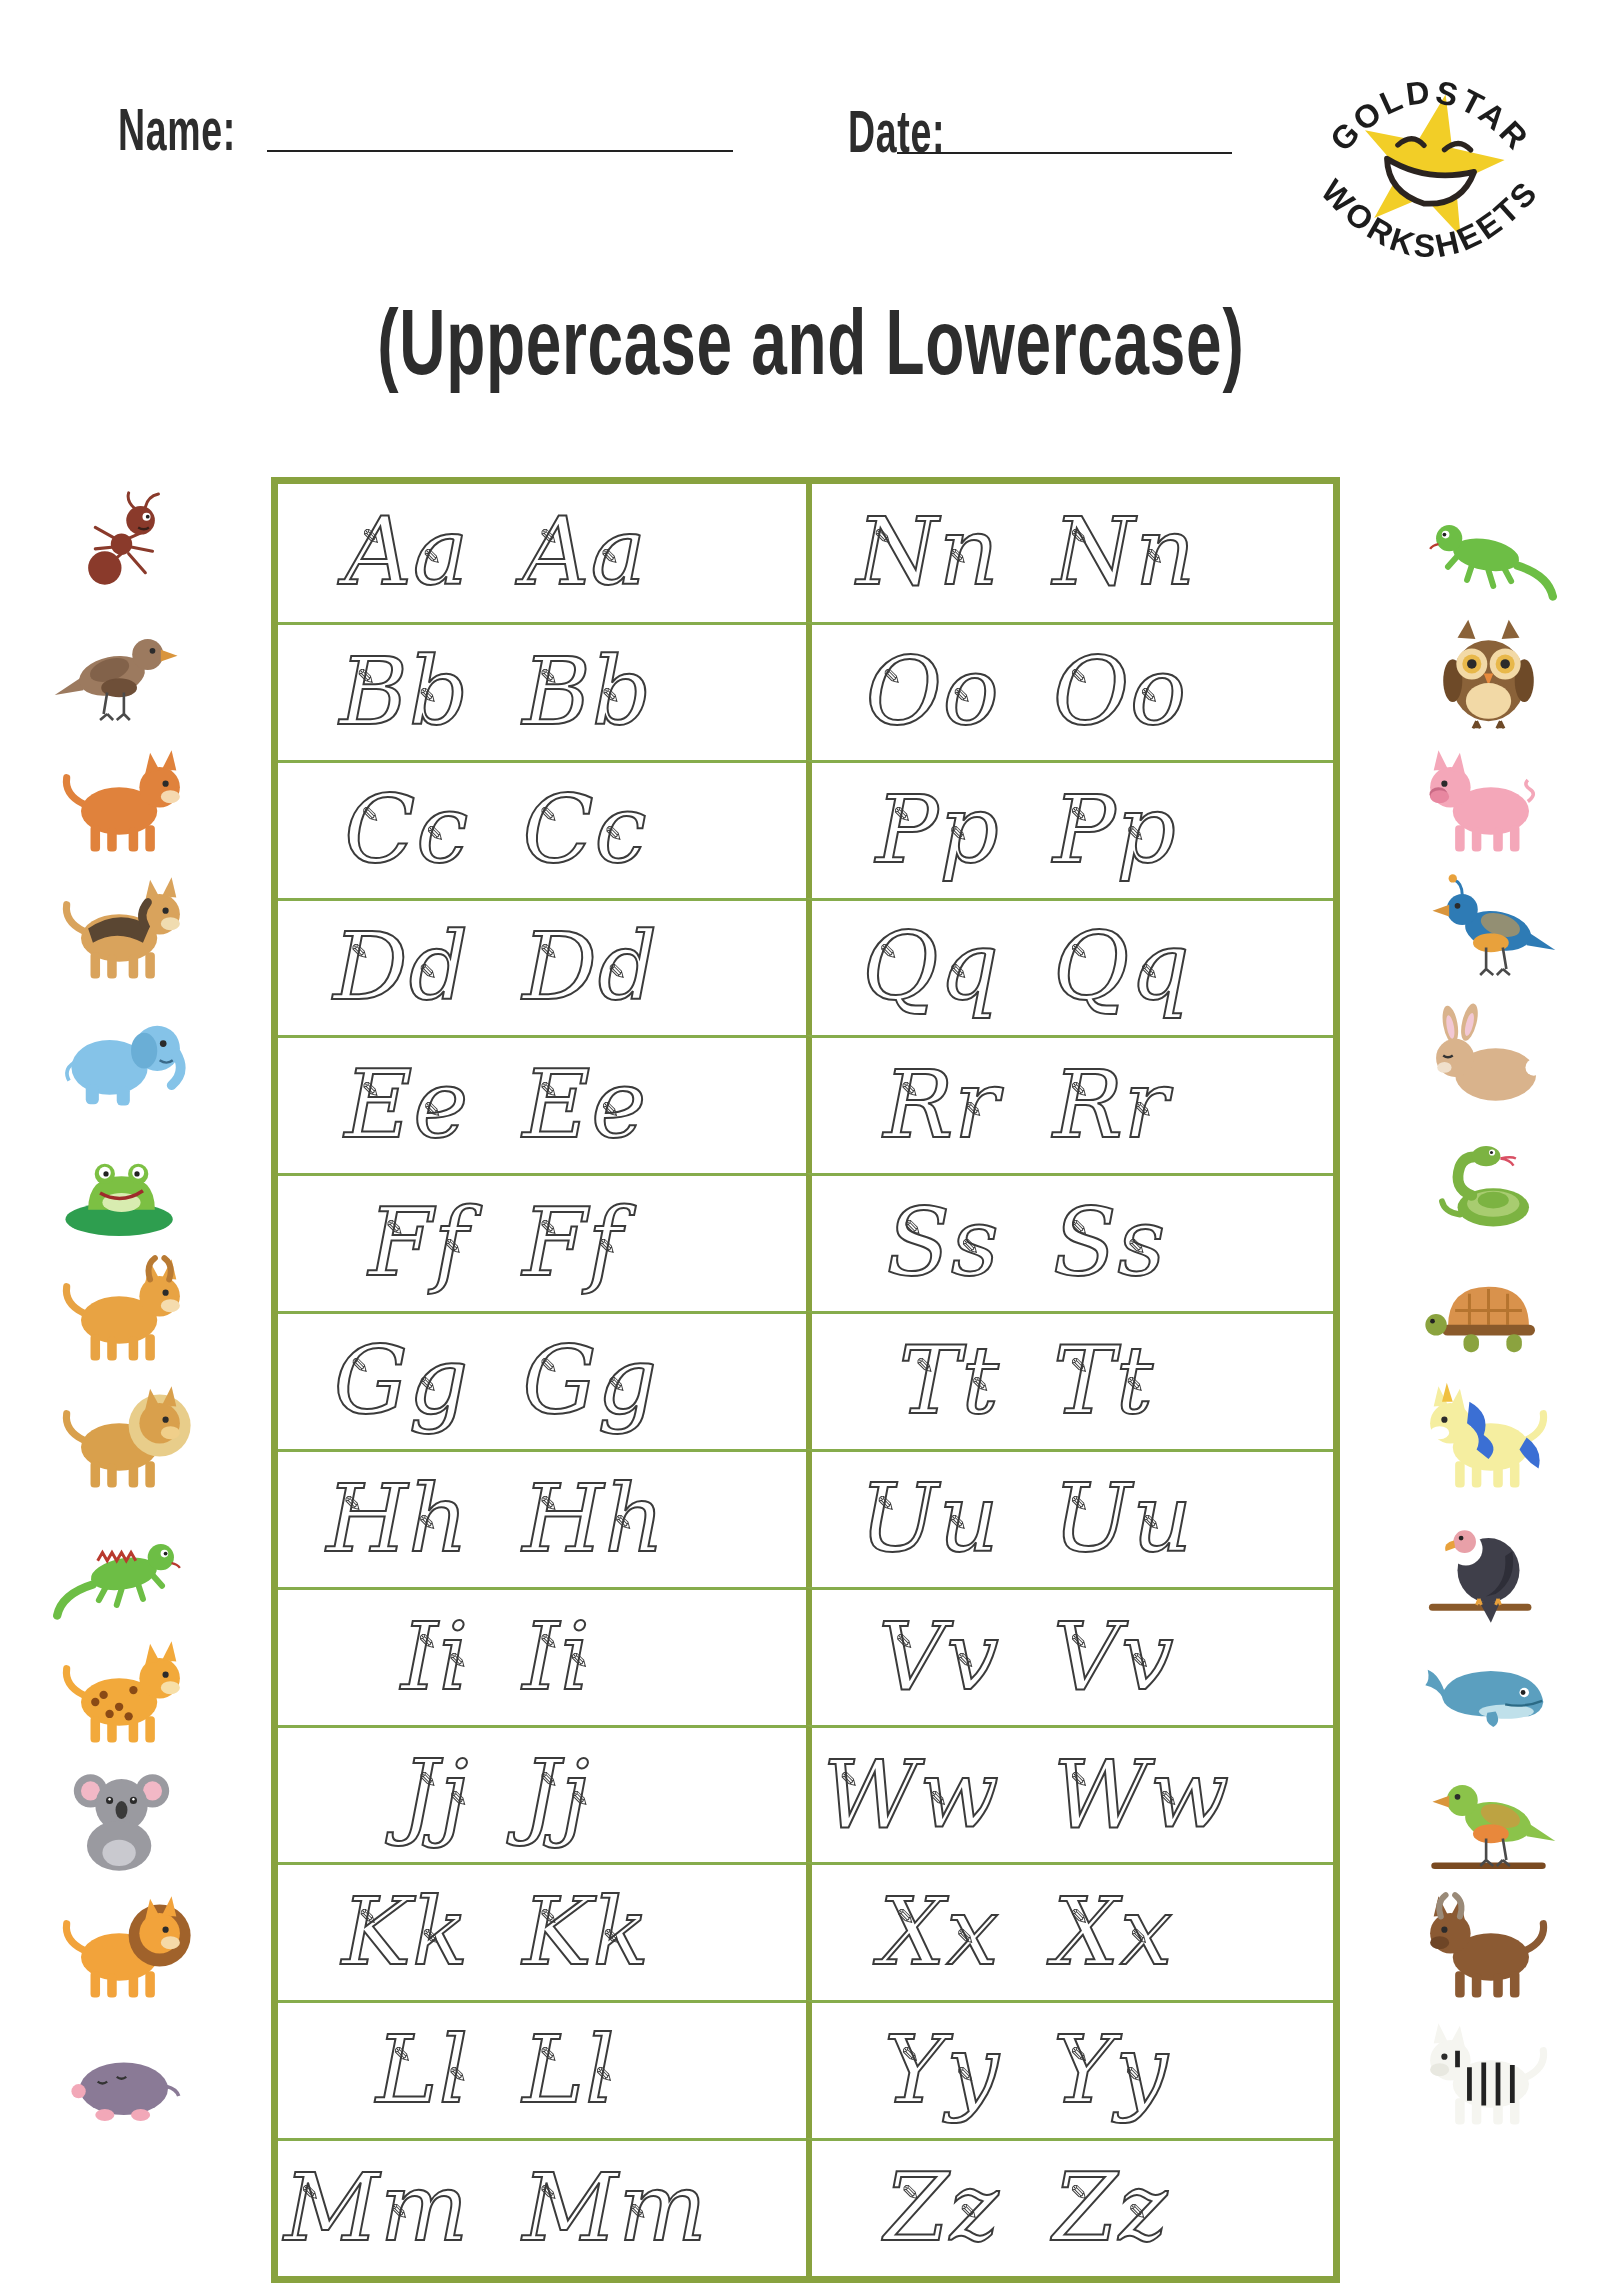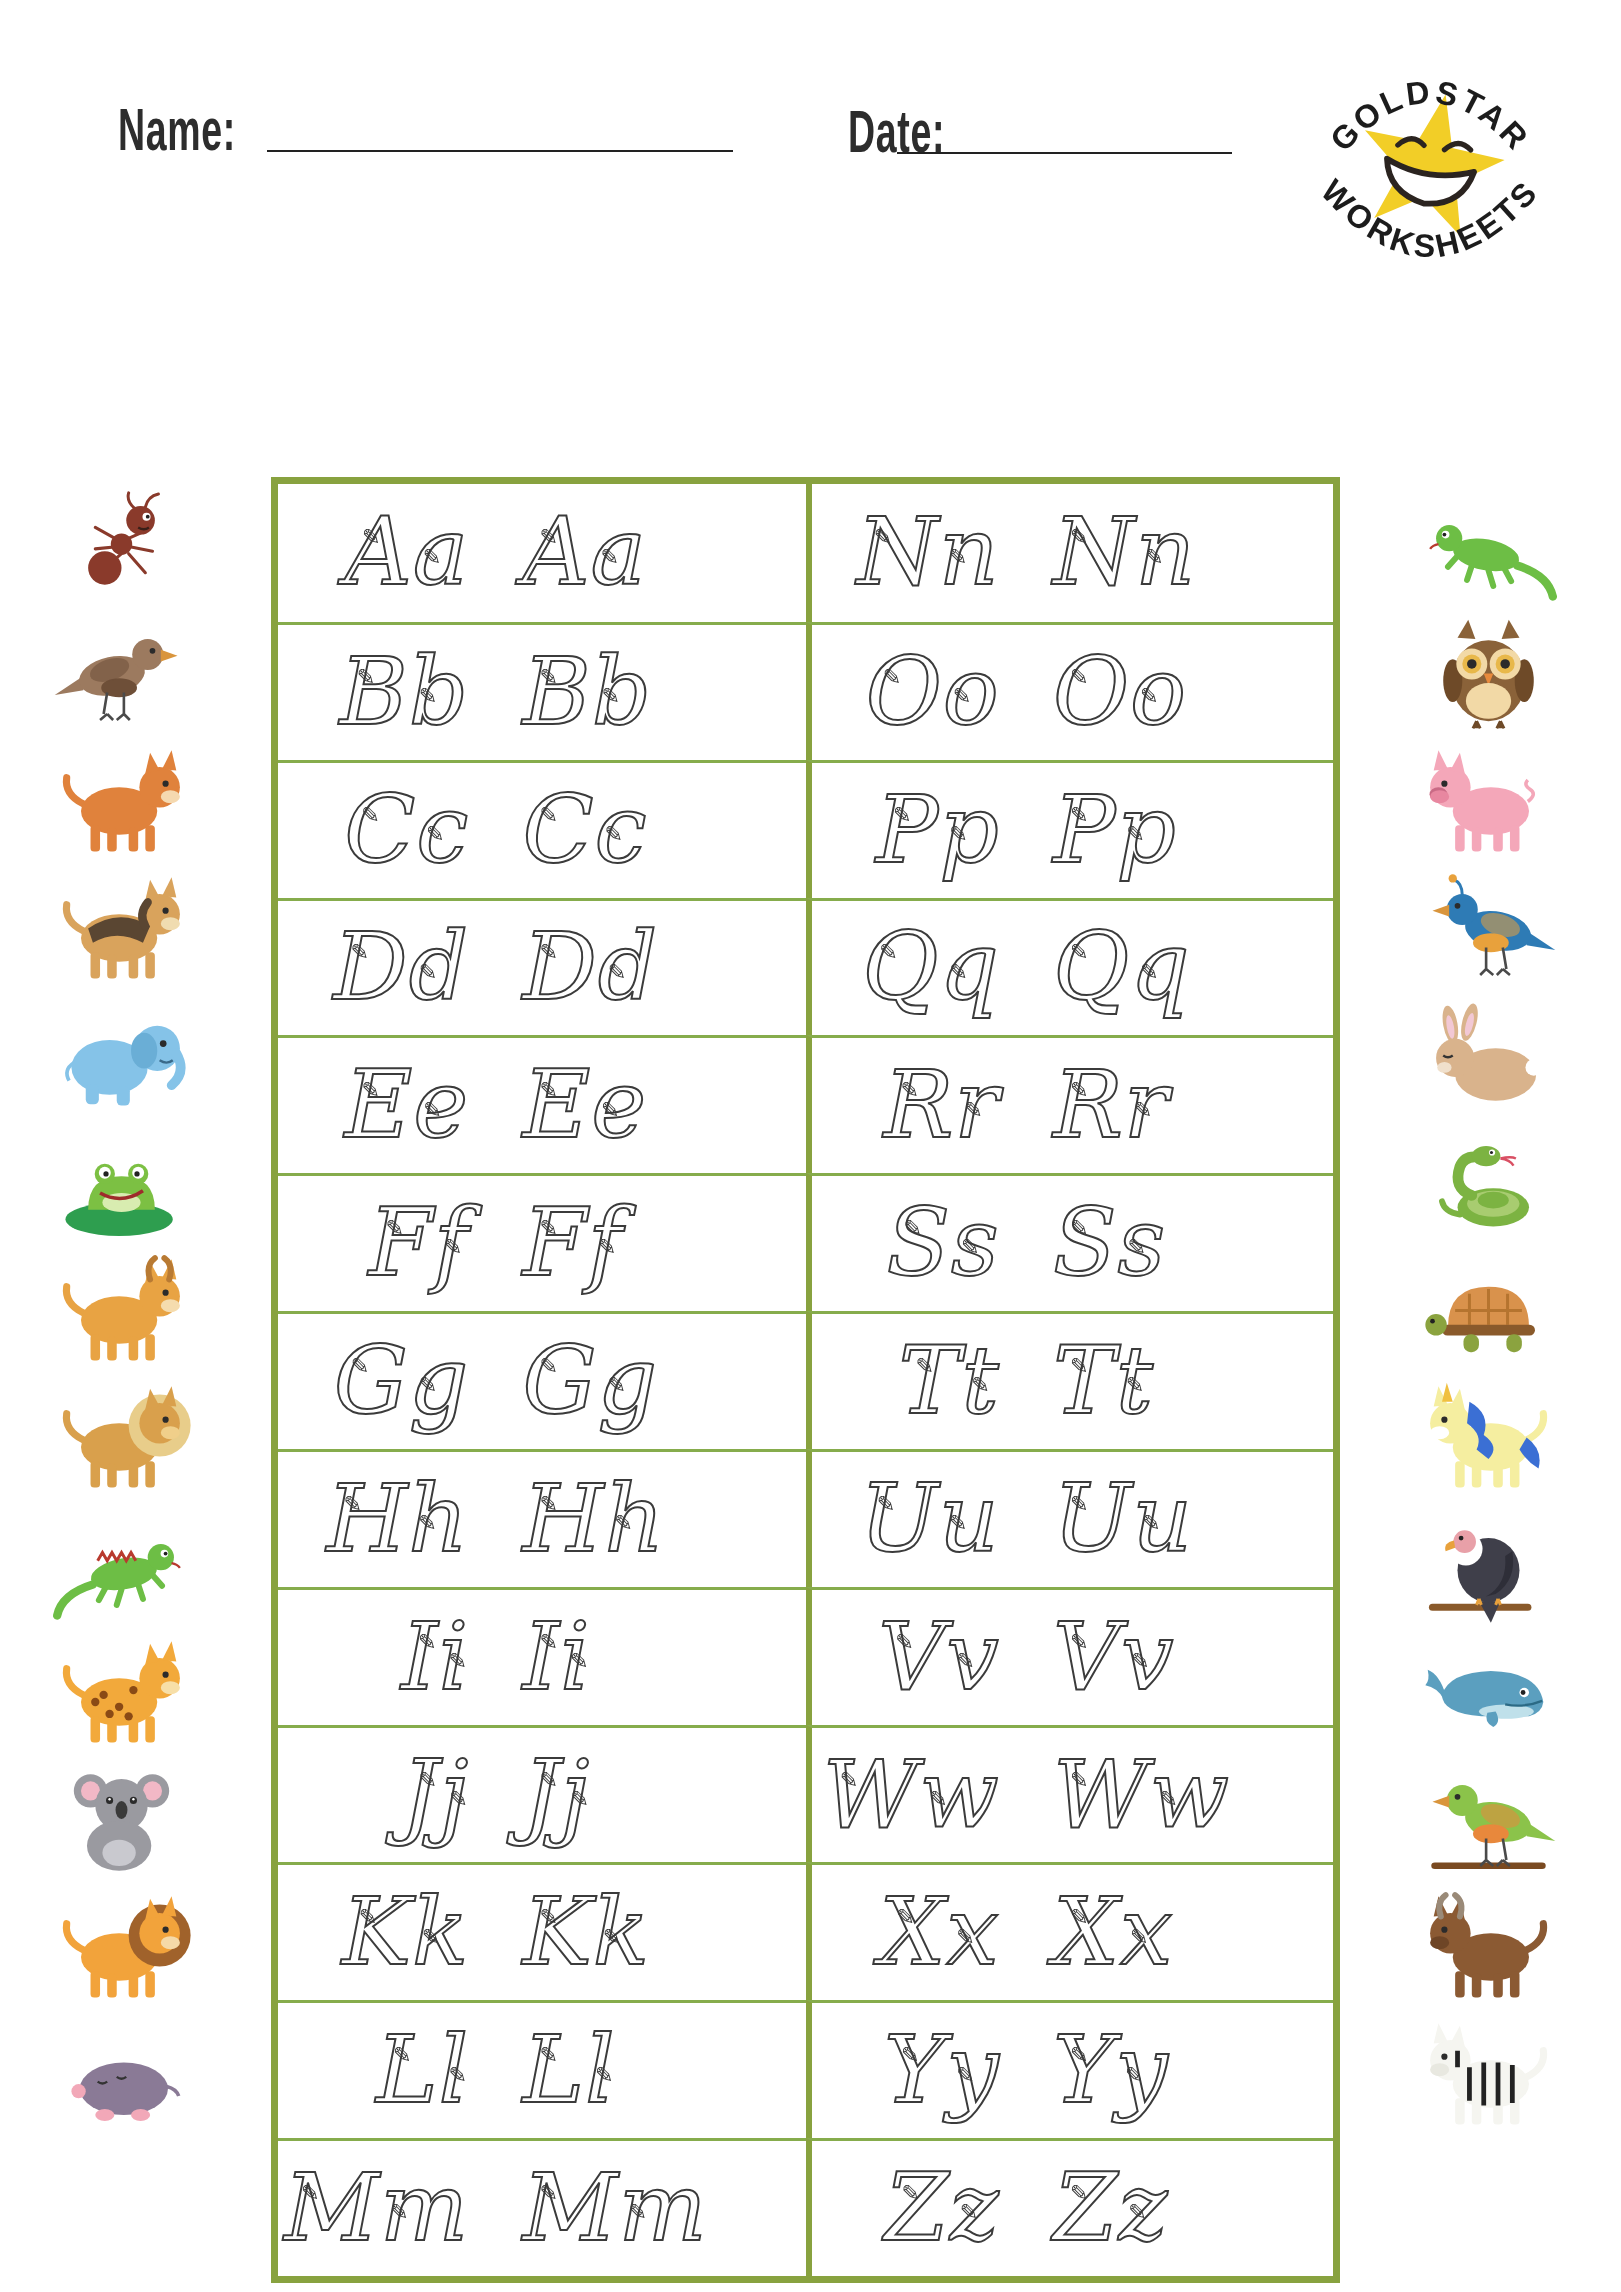--- a/index.html
+++ b/index.html
@@ -76,20 +76,21 @@
       </g>
       <text>
         <textPath href="#arcTop" startOffset="50%" text-anchor="middle">GOLDSTAR</textPath>
       </text>
       <text>
         <textPath href="#arcBot" startOffset="50%" text-anchor="middle">WORKSHEETS</textPath>
       </text>
     </svg>
   </div>
 
+  <div class="t2"><span>(Uppercase and Lowercase)</span></div>
 
   <div class="wm">
     <svg viewBox="0 0 200 200" width="806" height="806">
       <polygon points="100,22 116,80 178,81 127,117 145,176 100,141 55,176 73,117 22,81 84,80" fill="#9aa85c"></polygon>
       <path d="M58 108 Q100 128 142 104 Q136 150 100 154 Q64 150 58 108 Z" fill="#8a9a50"></path>
     </svg>
   </div>
 
   <div class="trace-table">
       <div class="cell left first">

